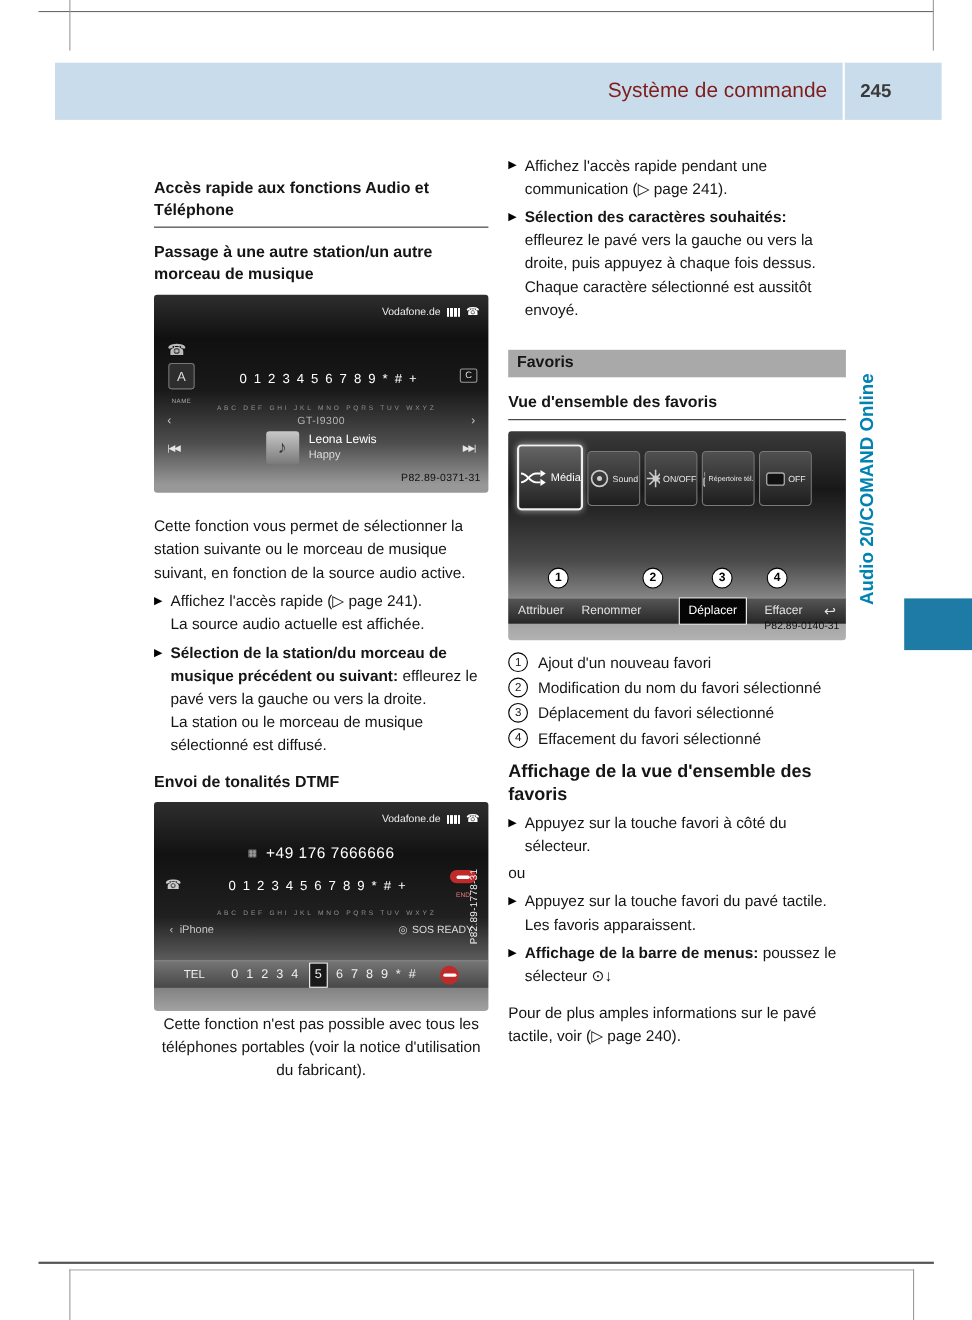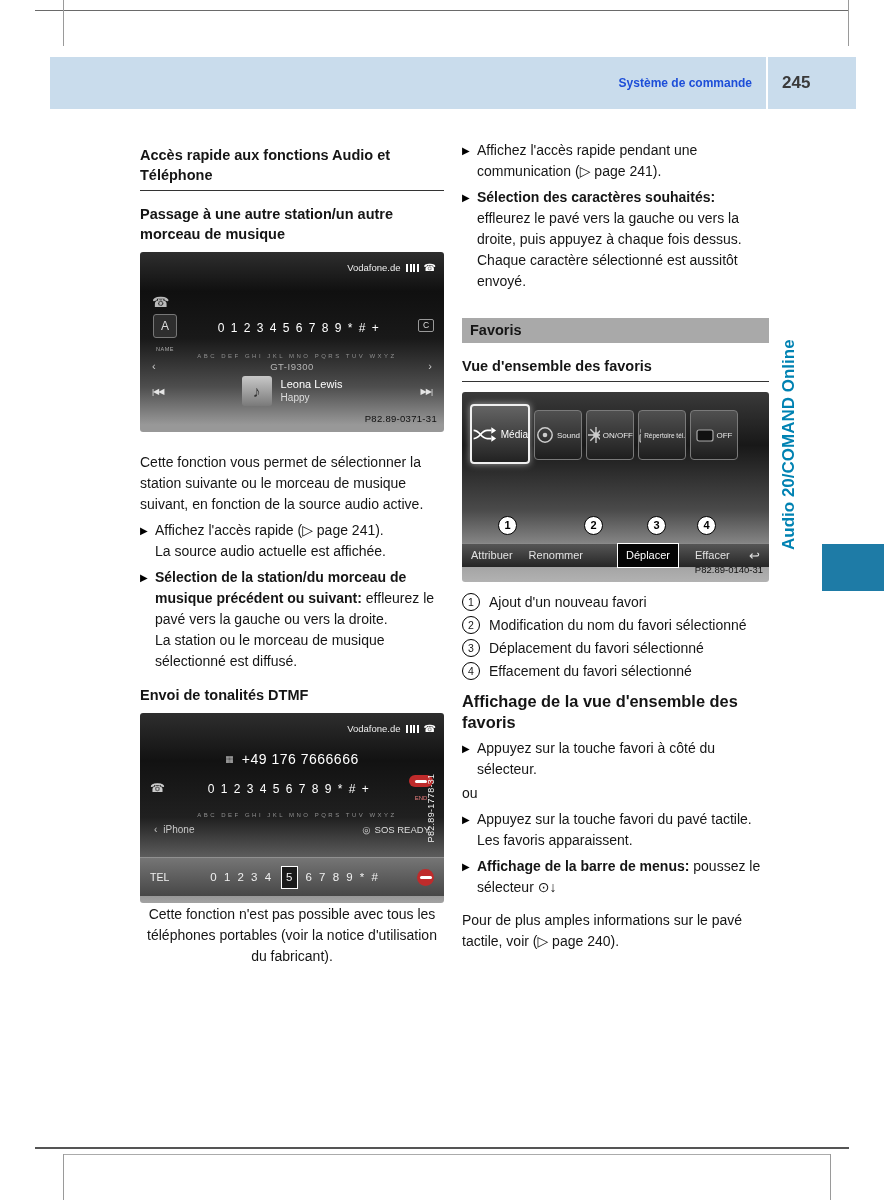--- a/index.html
+++ b/index.html
@@ -13,38 +13,38 @@
   .rule-bottom { left:35px; top:1147px; width:814px; height:2px; background:#555; }
   .rule-bottom2 { left:63px; top:1154px; width:768px; background:#ababab; }
   .mark-tl { left:63px; top:0; height:46px; }
   .mark-tr { left:848px; top:0; height:46px; }
   .mark-bl { left:63px; top:1154px; height:46px; }
   .mark-br { left:830px; top:1154px; height:46px; }
 
   
   .header-band { position:absolute; left:50px; top:57px; width:806px; height:52px; background:#c9dcec;
                  display:flex; align-items:center; justify-content:flex-end; }
-  .header-title { font-size:12px; font-weight:bold; color:#1d4ed8; }
+  .header-title { font-size:19px; font-weight:normal; color:#7f1d1d; }
   .header-sep { width:2px; align-self:stretch; background:#fff; margin-left:14px; }
   .header-page { width:88px; padding-left:14px; font-size:17px; font-weight:bold; color:#3a3a3a; }
 
   
   .side-label { position:absolute; left:779px; top:268px; height:282px; writing-mode:vertical-rl;
                 transform:rotate(180deg); font-size:17px; font-weight:bold; color:#0082b2; white-space:nowrap; }
   .side-tab { position:absolute; left:822px; top:544px; width:62px; height:47px; background:#1e7ba6; }
 
   
   .col { position:absolute; top:140px; font-size:14px; line-height:21px; }
   .col-left { left:140px; width:304px; }
   .col-right { left:462px; width:307px; }
   .blockline { display:block; }
   b { font-weight:bold; }
 
   .rule-heading { font-size:14.5px; font-weight:bold; line-height:20px; border-bottom:1px solid #333;
-                  padding-bottom:5px; margin-top:5px; }
+                  padding-bottom:5px; margin-top:21px; }
   .rule-heading.tight { margin-top:13px; }
   .subheading { font-size:14.5px; font-weight:bold; line-height:20px; margin-top:13px; }
   .runin { font-weight:bold; margin-top:9px; }
   .gray-band { background:#a9a9a9; height:25px; display:flex; align-items:center; padding-left:8px;
                font-weight:bold; font-size:14.5px; margin-top:26px; }
 
   .mt4{margin-top:4px;} .mt6{margin-top:6px;} .mt12{margin-top:12px;} .mt16{margin-top:1px;text-align:center;} .mt20{margin-top:20px;}
 
   .bullet { display:flex; margin-top:5px; }
   .bmark { width:15px; flex-shrink:0; font-size:10px; line-height:21px; color:#000; }
@@ -103,23 +103,23 @@
   .endwrap { display:flex; flex-direction:column; align-items:center; width:30px; }
   .end-pill { width:24px; height:12px; border-radius:6px; background:#bf2b2b;
               display:flex; align-items:center; justify-content:center; }
   .hs-bar { width:12px; height:3px; border-radius:2px; background:#fff; }
   .end-label { font-size:6px; color:#e87f7f; margin-top:1px; }
   .s2-letters { top:92px; }
   .s2-devrow { position:absolute; top:106px; left:14px; right:14px; display:flex; justify-content:space-between;
                align-items:center; color:#c8c8c8; font-size:10px; }
   .devgroup { display:flex; align-items:center; gap:6px; }
   .sosgroup { display:flex; align-items:center; gap:4px; font-size:9.5px; color:#ddd; }
-  .s2-menubar { position:absolute; left:0; right:0; top:144px; height:39px;
+  .s2-menubar { position:absolute; left:0; right:0; top:144px; height:25px;
                 background:linear-gradient(#757575,#474747); border-top:1px solid #909090;
-                display:flex; align-items:center; padding:0 10px; color:#f0f0f0; }
+                display:flex; align-items:center; padding:0 27px; color:#f0f0f0; }
   .tel-label { font-size:10.5px; margin-right:14px; }
   .menu-digits { flex:1; display:flex; align-items:center; justify-content:center; gap:8px;
                  font-size:11.5px; letter-spacing:2px; }
   .sel-box { border:1px solid #fff; background:#1a1a1a; padding:0 4px; letter-spacing:0; }
   .end-circle { width:17px; height:17px; border-radius:50%; background:#bf2b2b; margin-left:10px;
                 display:flex; align-items:center; justify-content:center; }
   .s2-ref { position:absolute; top:50%; right:2px; writing-mode:vertical-rl;
             transform:translateY(-50%) rotate(180deg); color:#f2f2f2; font-size:9px; letter-spacing:.3px; }
 
   

